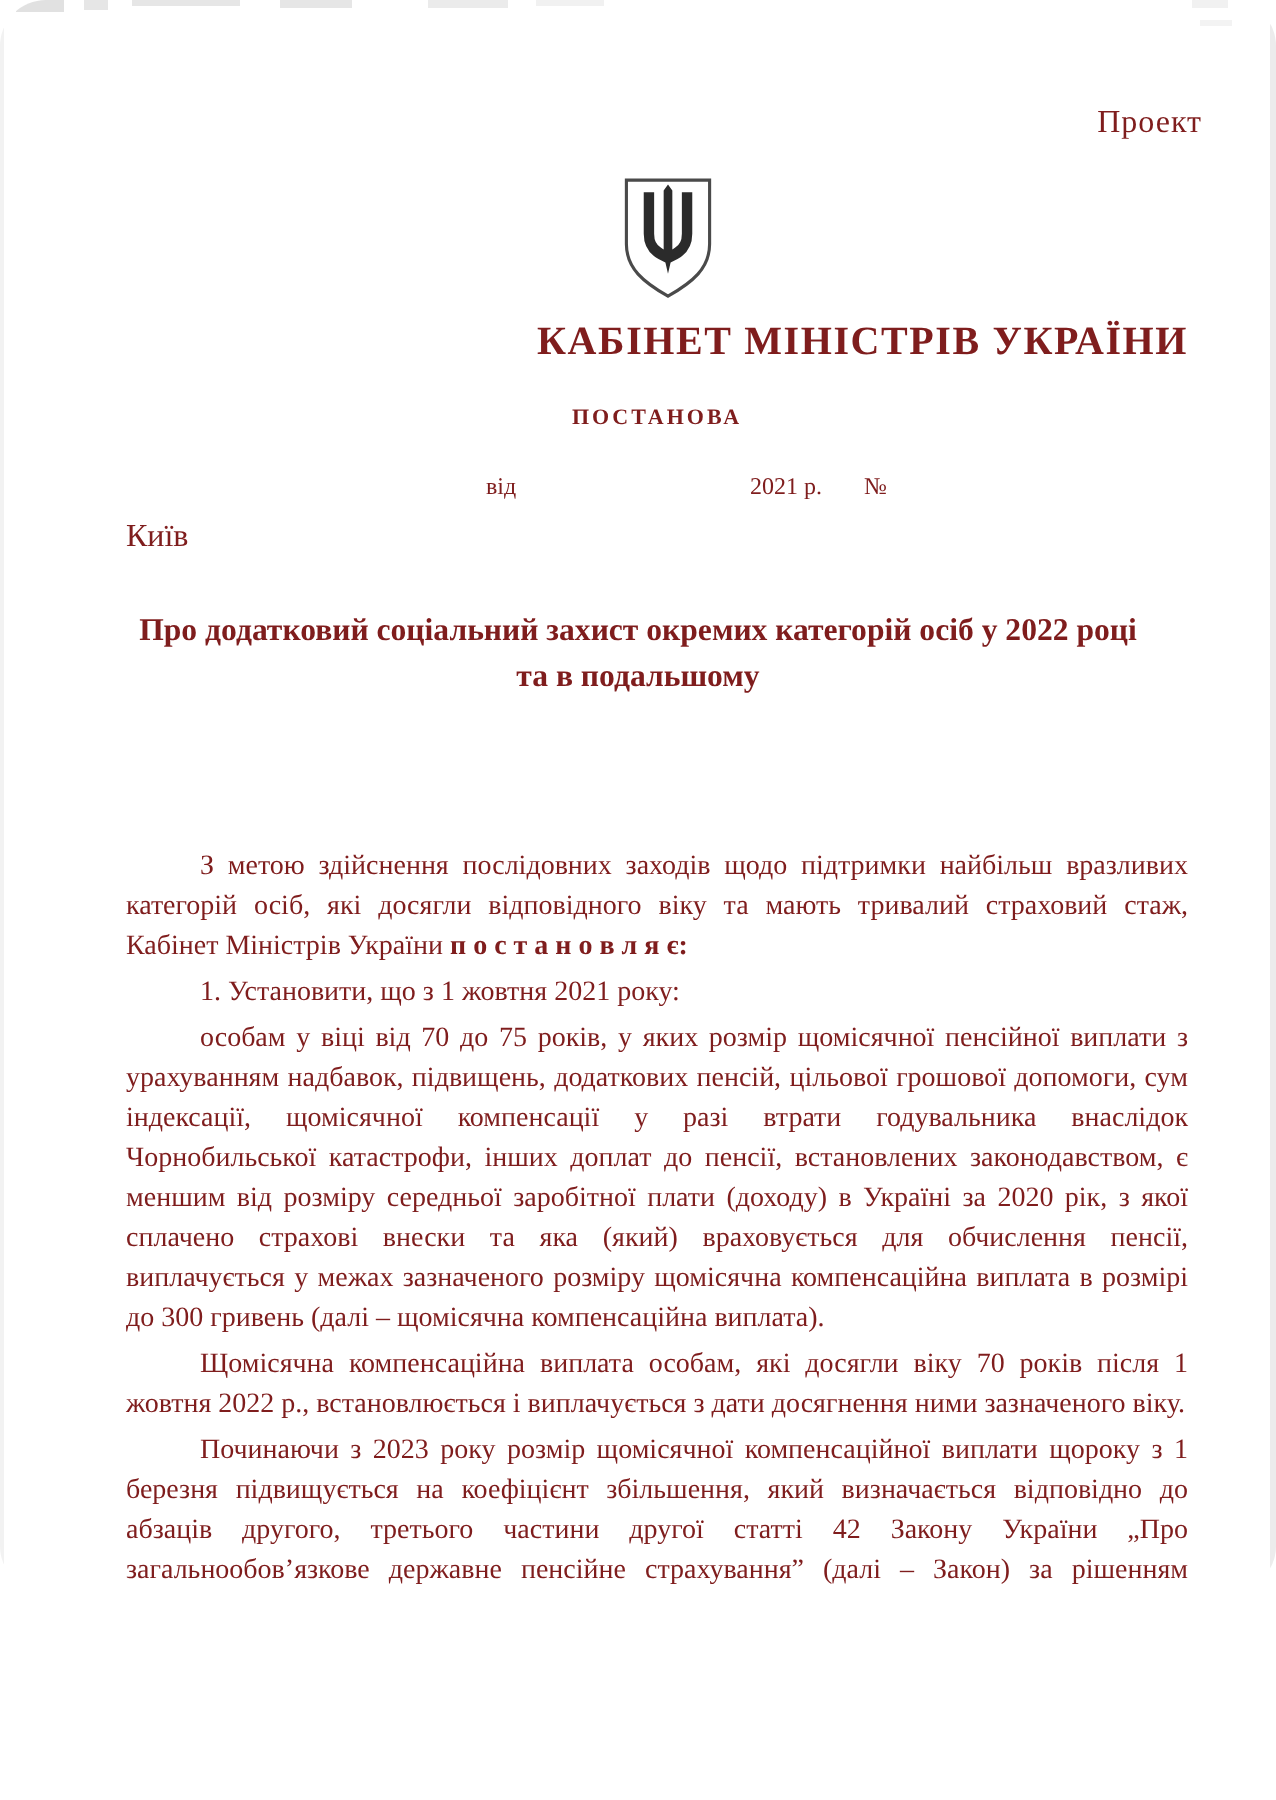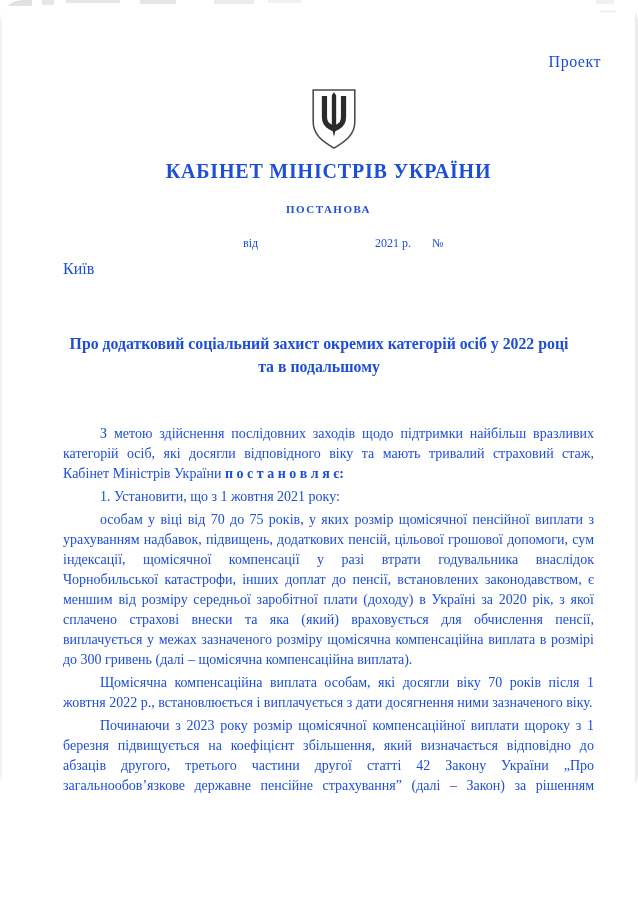--- a/index.html
+++ b/index.html
@@ -7,21 +7,21 @@
     padding: 0;
     background: #ffffff;
   }
   .page {
     position: relative;
     width: 638px;
     height: 796px;
     background: #ffffff;
     overflow: hidden;
     font-family: "Liberation Serif", "DejaVu Serif", serif;
-    color: #1d4ed8;
+    color: #7f1d1d;
     border-radius: 23px;
   }
 
   
   .artifact { position: absolute; pointer-events: none; }
   .edge-right { top: 0; right: 0; width: 3px; height: 100%; background: #ececec; }
   .edge-left  { top: 0; left: 0; width: 2px; height: 100%; background: #f2f2f2; }
   .smudge { top: 0; height: 4px; background: #e0e0e0; opacity: .8; }
   .smudge.s1 { left: 8px;   width: 24px; height: 6px; background:#d9d9d9;}
   .smudge.s2 { left: 42px;  width: 12px; height: 5px; }
@@ -46,21 +46,21 @@
     top: 87px;
     left: 308px;
     width: 52px;
     height: 65px;
   }
   .org-name {
     position: absolute;
     top: 160px;
     left: 63px;
     width: 531px;
-    text-align: center;
+    text-align: right;
     font-weight: bold;
     font-size: 20px;
     letter-spacing: .8px;
   }
   .doc-type {
     position: absolute;
     top: 203px;
     left: 63px;
     width: 531px;
     text-align: center;
@@ -90,21 +90,20 @@
   }
   .doc-title {
     position: absolute;
     top: 304px;
     left: 40px;
     width: 558px;
     text-align: center;
     font-weight: bold;
     font-size: 15.8px;
     line-height: 23px;
-    margin-top: 28px;
   }
 
   
   .body-text {
     position: absolute;
     top: 424px;
     left: 63px;
     width: 531px;
     font-size: 14px;
     line-height: 20px;

